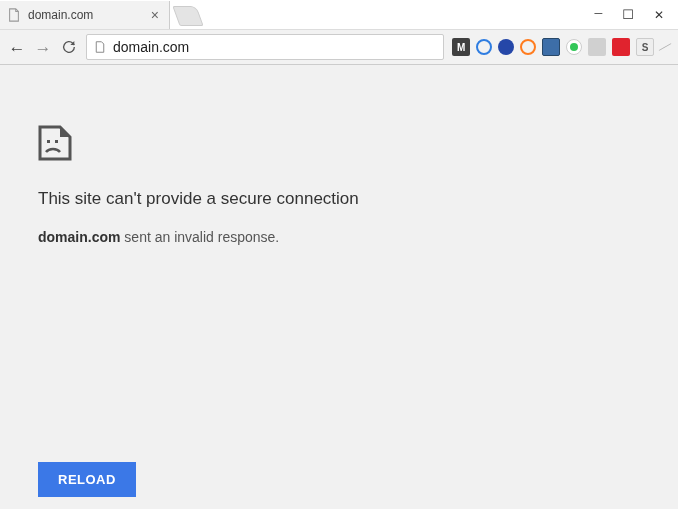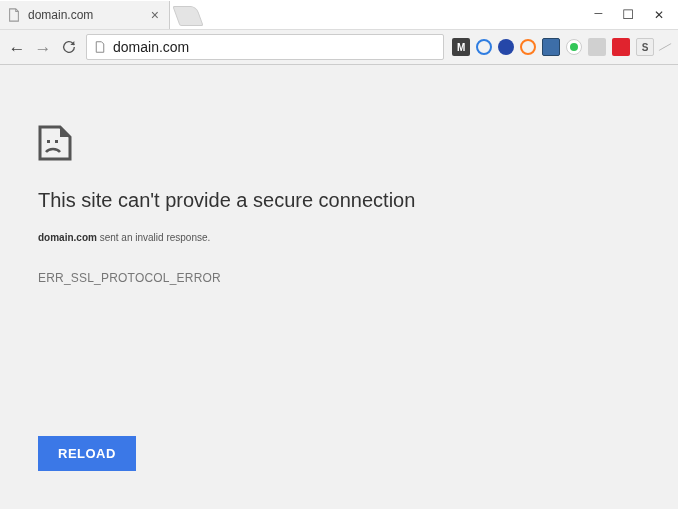--- a/index.html
+++ b/index.html
@@ -33,26 +33,26 @@
     .ext-d { background: #3d6ea8; color: #fff; border: 1px solid #274768; border-radius: 2px; }
     .ext-g { width: 16px; height: 16px; border-radius: 50%; background: #fff; border: 1px solid #ccc; position: relative; }
     .ext-g::after { content: ""; width: 8px; height: 8px; background: #34c759; border-radius: 50%; position: absolute; left: 3px; top: 3px; }
     .ext-p { background: #d0d0d0; border-radius: 2px; }
     .ext-r { background: #e0232e; color: #fff; border-radius: 2px; }
     .ext-s { background: #eee; color: #555; border-radius: 2px; border: 1px solid #ccc; }
     .ext-more { color: #aaa; font-size: 14px; transform: rotate(20deg); }
 
     .page { padding: 60px 0 0 38px; color: #202124; }
     .sad-icon { margin-bottom: 24px; }
-    .heading { font-size: 20px; color: #333; font-weight: 400; margin-bottom: 20px; }
-    .msg { font-size: 10px; color: #555; margin-bottom: 28px; }
+    .heading { font-size: 17px; color: #333; font-weight: 400; margin-bottom: 20px; }
+    .msg { font-size: 14px; color: #555; margin-bottom: 28px; }
     .msg .host { font-weight: 700; color: #333; }
     .diag { color: #1a73e8; font-size: 14px; cursor: pointer; }
     .errcode { font-size: 12px; color: #777; margin-top: 28px; letter-spacing: 0.2px; }
-    .reload-btn { position: absolute; left: 38px; top: 436px; background: #3b78e7; color: #fff; border: none; padding: 10px 20px; font-size: 13px; font-weight: 600; letter-spacing: 0.5px; cursor: pointer; }
+    .reload-btn { position: absolute; left: 38px; top: 462px; background: #3b78e7; color: #fff; border: none; padding: 10px 20px; font-size: 13px; font-weight: 600; letter-spacing: 0.5px; cursor: pointer; }
   </style>
 </head>
 <body>
 
 <div class="titlebar">
   <div class="tab">
     <span class="favicon">
       <svg viewBox="0 0 16 16" width="14" height="14">
           <path fill="none" stroke="#999" stroke-width="1.2" d="M3 1h7l3 3v11H3z"></path>
           <path fill="none" stroke="#999" stroke-width="1.2" d="M10 1v3h3"></path>
@@ -107,16 +107,15 @@
       <path fill="#555" d="M22 2v10h10z"></path>
       <rect x="9" y="15" width="3" height="3" fill="#555"></rect>
       <rect x="17" y="15" width="3" height="3" fill="#555"></rect>
       <path fill="none" stroke="#555" stroke-width="2.5" d="M8 27c3-4 11-4 14 0"></path>
     </svg>
   </div>
   <div class="heading">This site can't provide a secure connection</div>
   <div class="msg">
     <span class="host">domain.com</span><span> sent an invalid response.</span>
   </div>
-  <div class="errcode">ERR_SSL_PROTOCOL_ERROR</div>
 </div>
 
 <button class="reload-btn">RELOAD</button>
 
 </body></html>

